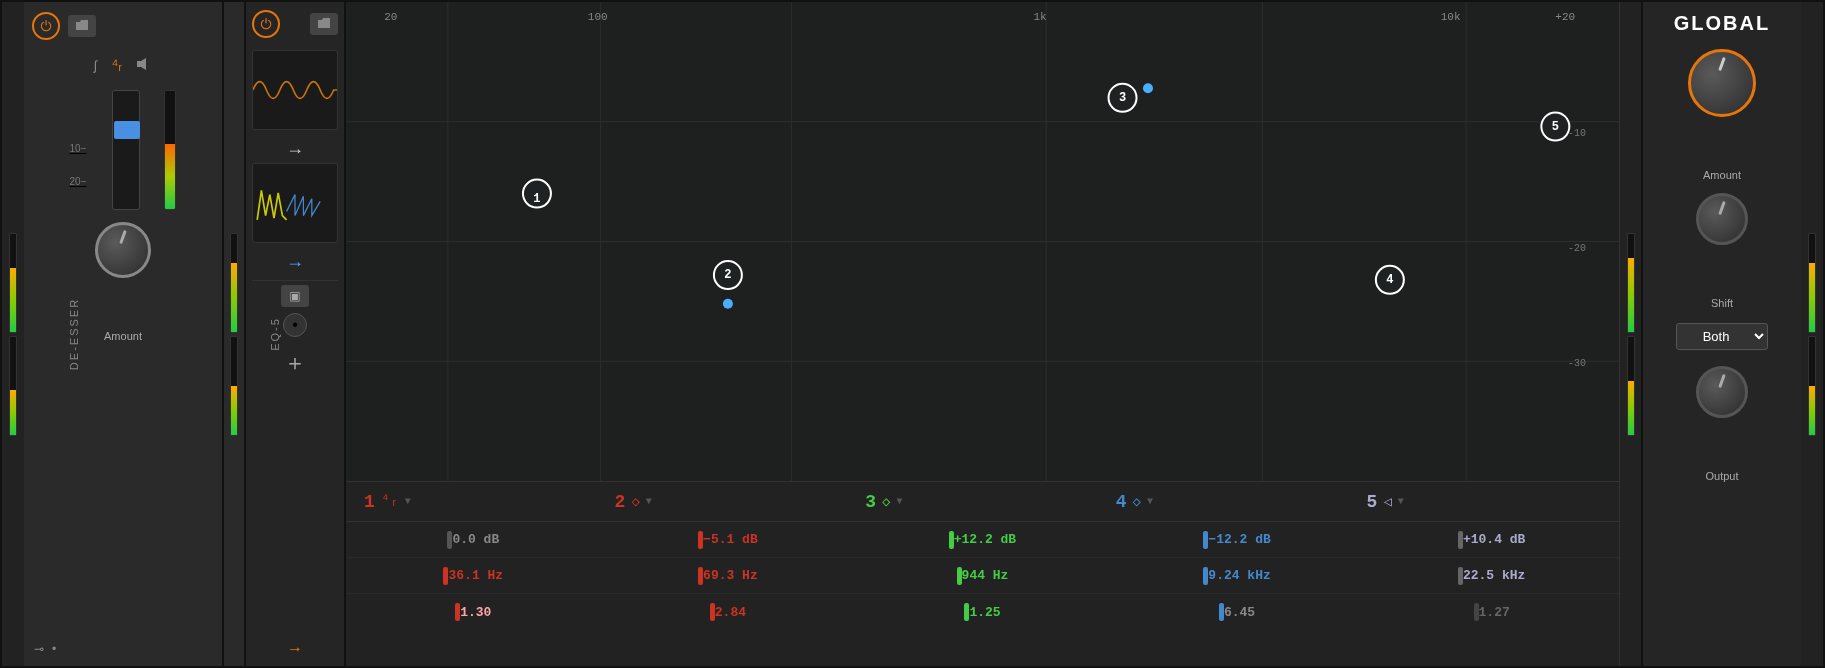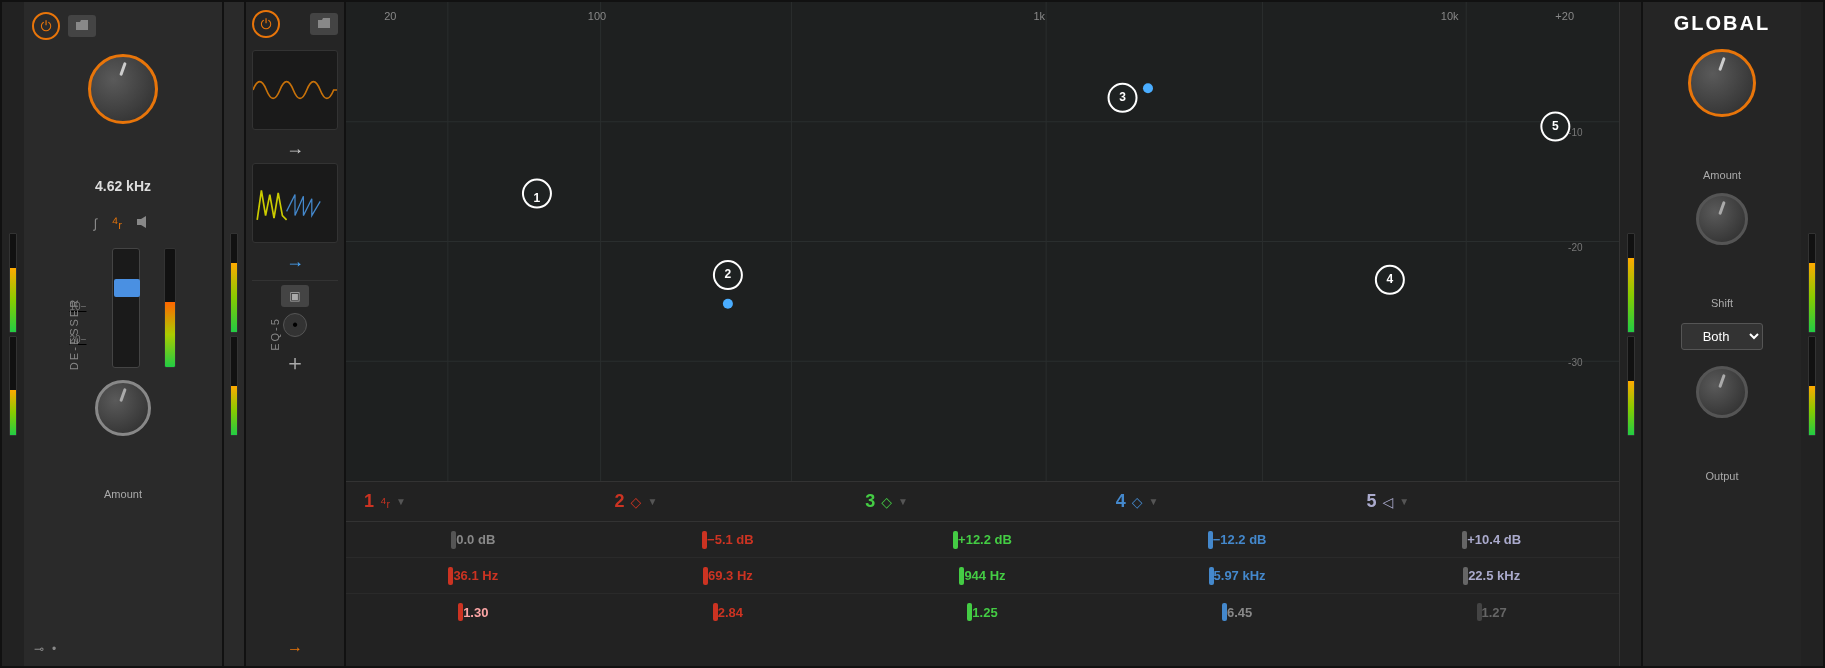--- a/index.html
+++ b/index.html
@@ -68,20 +68,21 @@
       white-space: nowrap;
       text-transform: uppercase;
     }
 
     
     .eq-display-section {
       flex: 1;
       display: flex;
       flex-direction: column;
       background: #1a1a1a;
+      font-family: Liberation Mono, monospace;
     }
 
     
     .global-panel {
       width: 160px;
       background: #252525;
       border-left: 2px solid #111;
       display: flex;
       flex-direction: column;
       align-items: center;
@@ -317,21 +318,21 @@
 
     
     .both-select {
       background: #333;
       color: #fff;
       border: 1px solid #555;
       border-radius: 3px;
       padding: 4px 8px;
       font-size: 13px;
       cursor: pointer;
-      width: 82px;
+      width: 92px;
       text-align: center;
     }
 
     
     .output-label {
       color: #aaa;
       font-size: 11px;
       margin-top: 4px;
     }
 
@@ -431,24 +432,20 @@
   <div class="de-esser-panel" style="width:200px; position:relative;">
     <div class="top-controls">
       <div class="power-btn">⏻</div>
       <div class="folder-btn">
         <svg width="14" height="12" viewBox="0 0 14 12">
           <path d="M1 2 L5 2 L6 0 L13 0 L13 10 L1 10 Z" fill="#888"></path>
         </svg>
       </div>
     </div>
 
-    <div class="knob-container">
-      <div class="knob knob-orange-large" style="width:70px;height:70px;"></div>
-      <div class="freq-display">4.62 kHz</div>
-    </div>
 
     <div class="filter-controls">
       <div class="filter-btn">∫</div>
       <div class="filter-btn active" style="color:#e8750a; font-size:16px;">⁴ᵣ</div>
       <div class="filter-btn">
         <svg width="16" height="14" viewBox="0 0 16 14">
           <rect x="1" y="4" width="4" height="6" fill="#888"></rect>
           <path d="M5 4 L10 1 L10 13 L5 10 Z" fill="#888"></path>
         </svg>
       </div>
@@ -675,21 +672,21 @@
         <div class="eq-value-cell">
           <div class="val-indicator" style="background:#cc3322; width:5px; height:18px;"></div>
           <span style="color:#cc3322;">69.3 Hz</span>
         </div>
         <div class="eq-value-cell">
           <div class="val-indicator" style="background:#44cc44; width:5px; height:18px;"></div>
           <span style="color:#44cc44;">944 Hz</span>
         </div>
         <div class="eq-value-cell">
           <div class="val-indicator" style="background:#4488cc; width:5px; height:18px;"></div>
-          <span style="color:#4488cc;">5.97 kHz</span>
+          <span style="color:#4488cc;">9.24 kHz</span>
         </div>
         <div class="eq-value-cell">
           <div class="val-indicator" style="background:#666; width:5px; height:18px;"></div>
           <span style="color:#aaaacc;">22.5 kHz</span>
         </div>
       </div>
 
       <div class="eq-values-row" style="border-bottom:none;">
         <div class="eq-value-cell">
           <div class="val-indicator" style="background:#cc3322; width:5px; height:18px;"></div>

